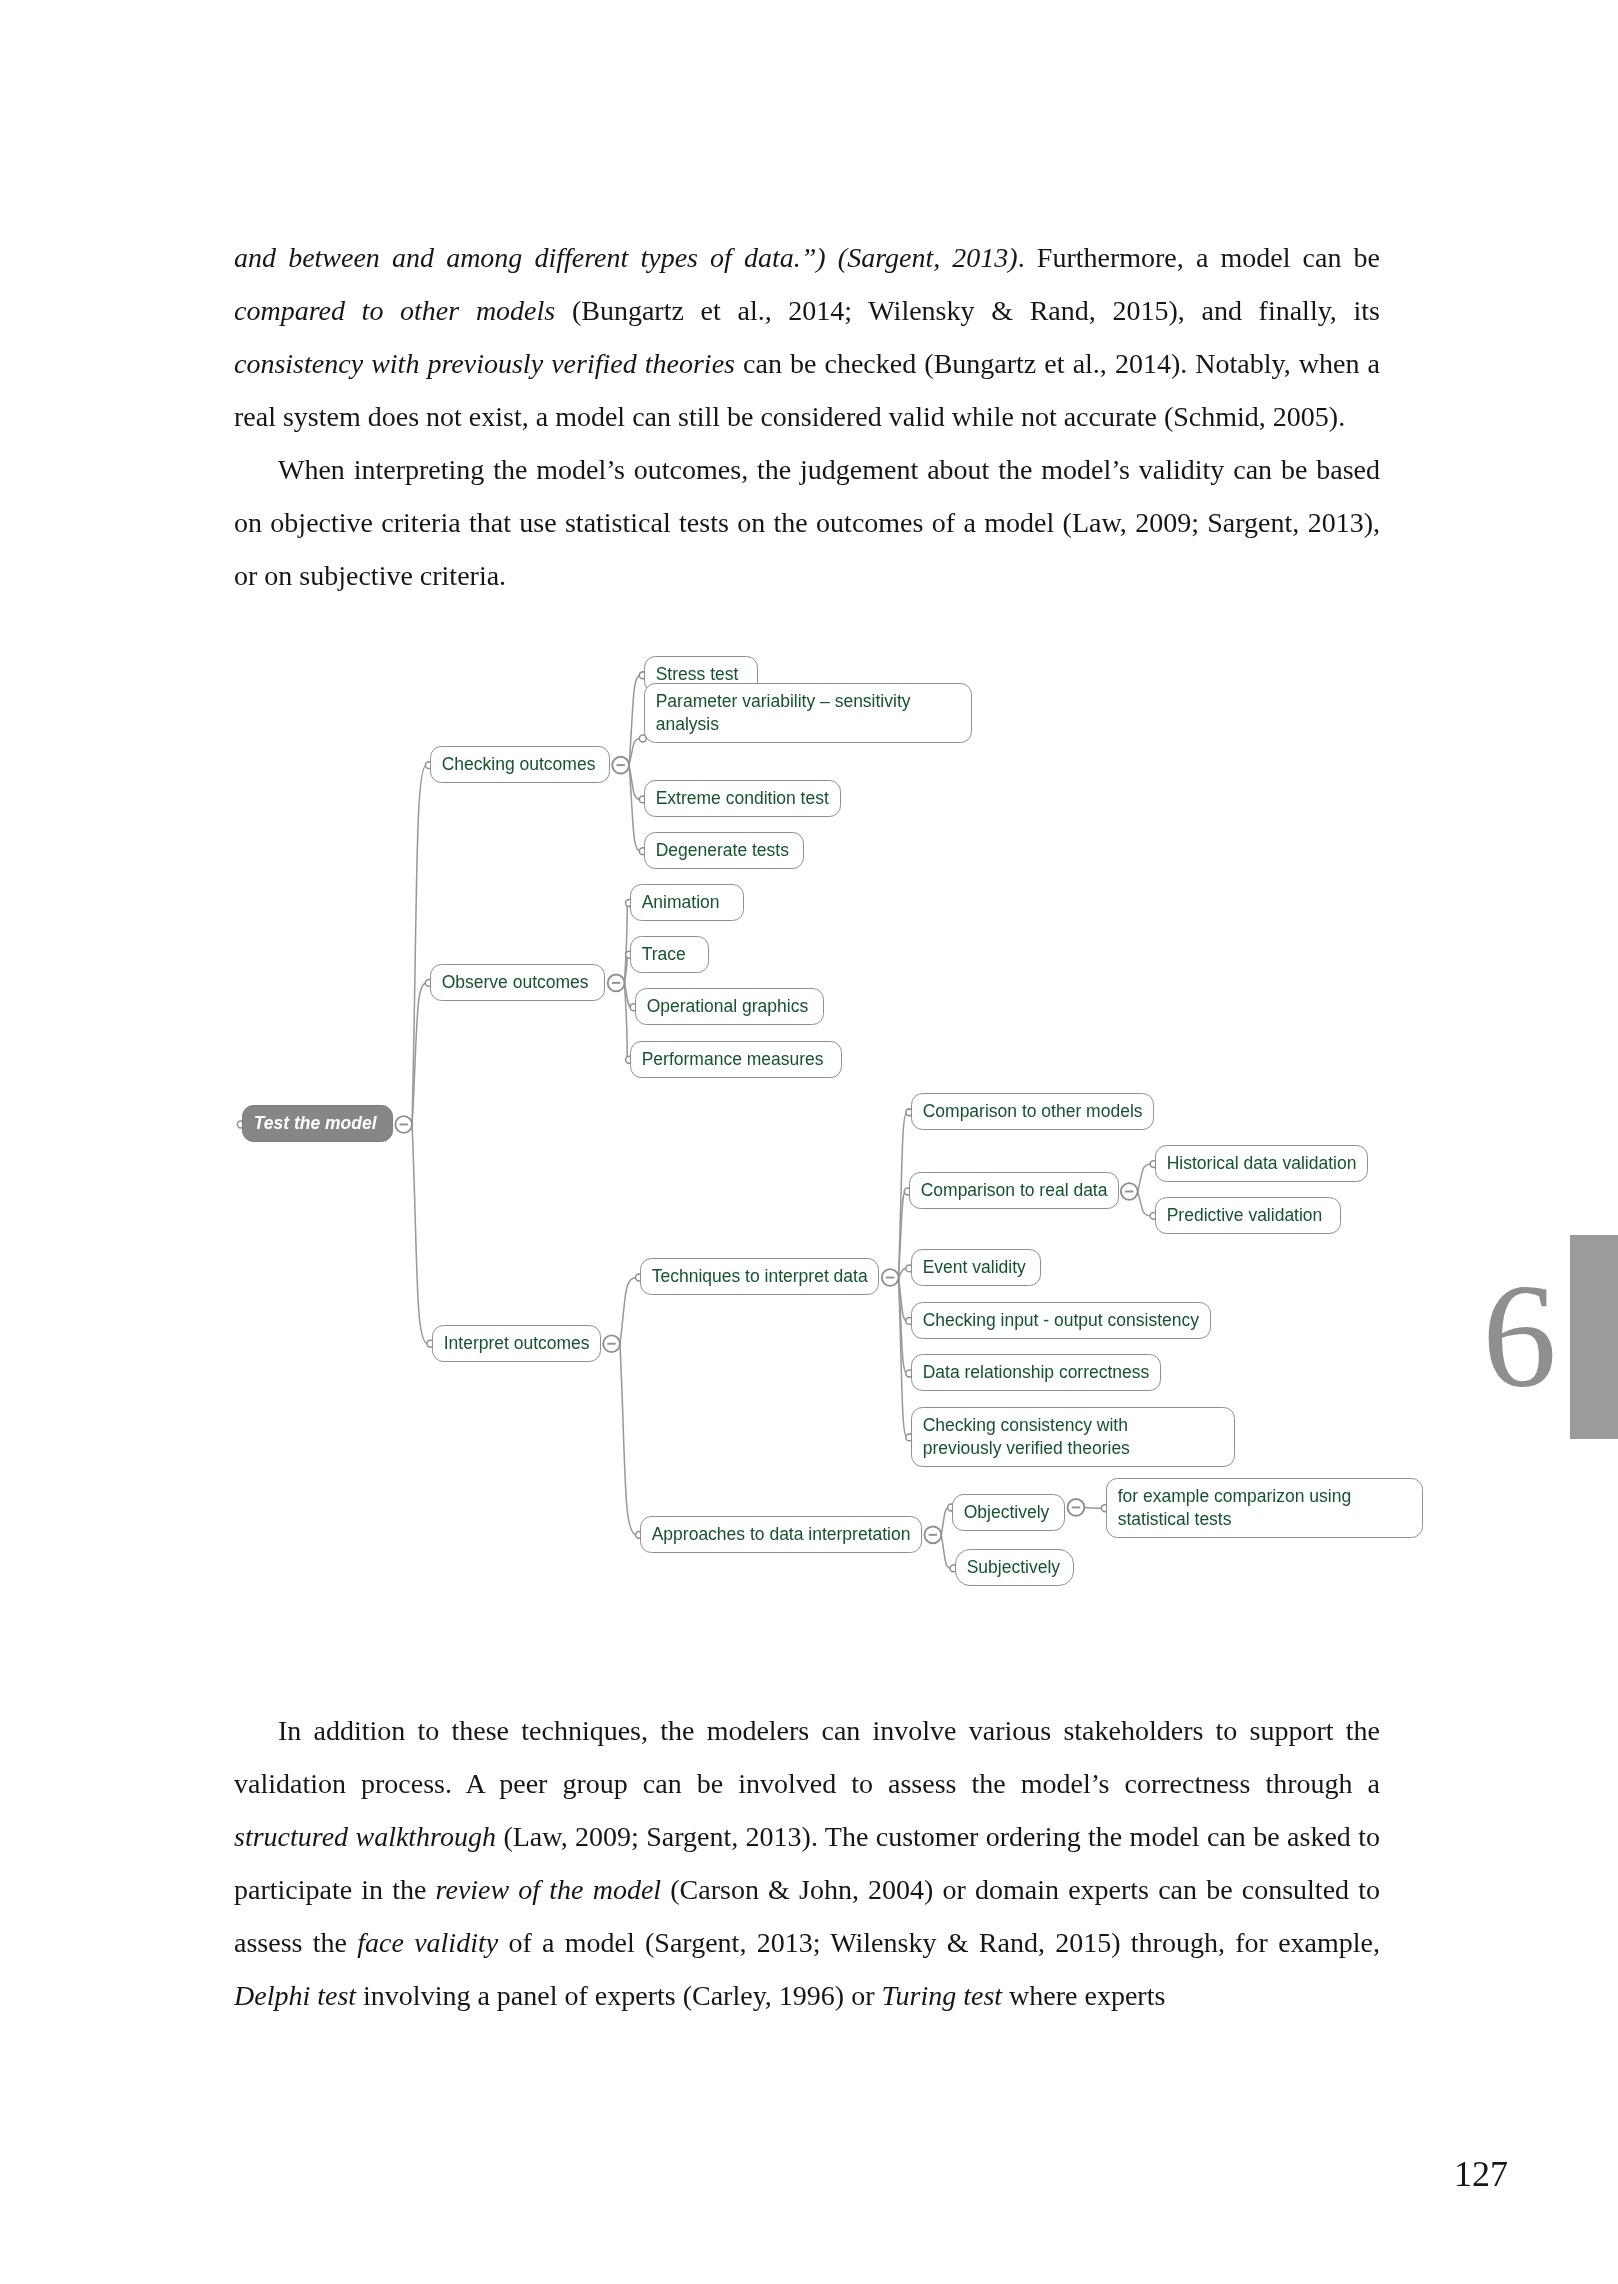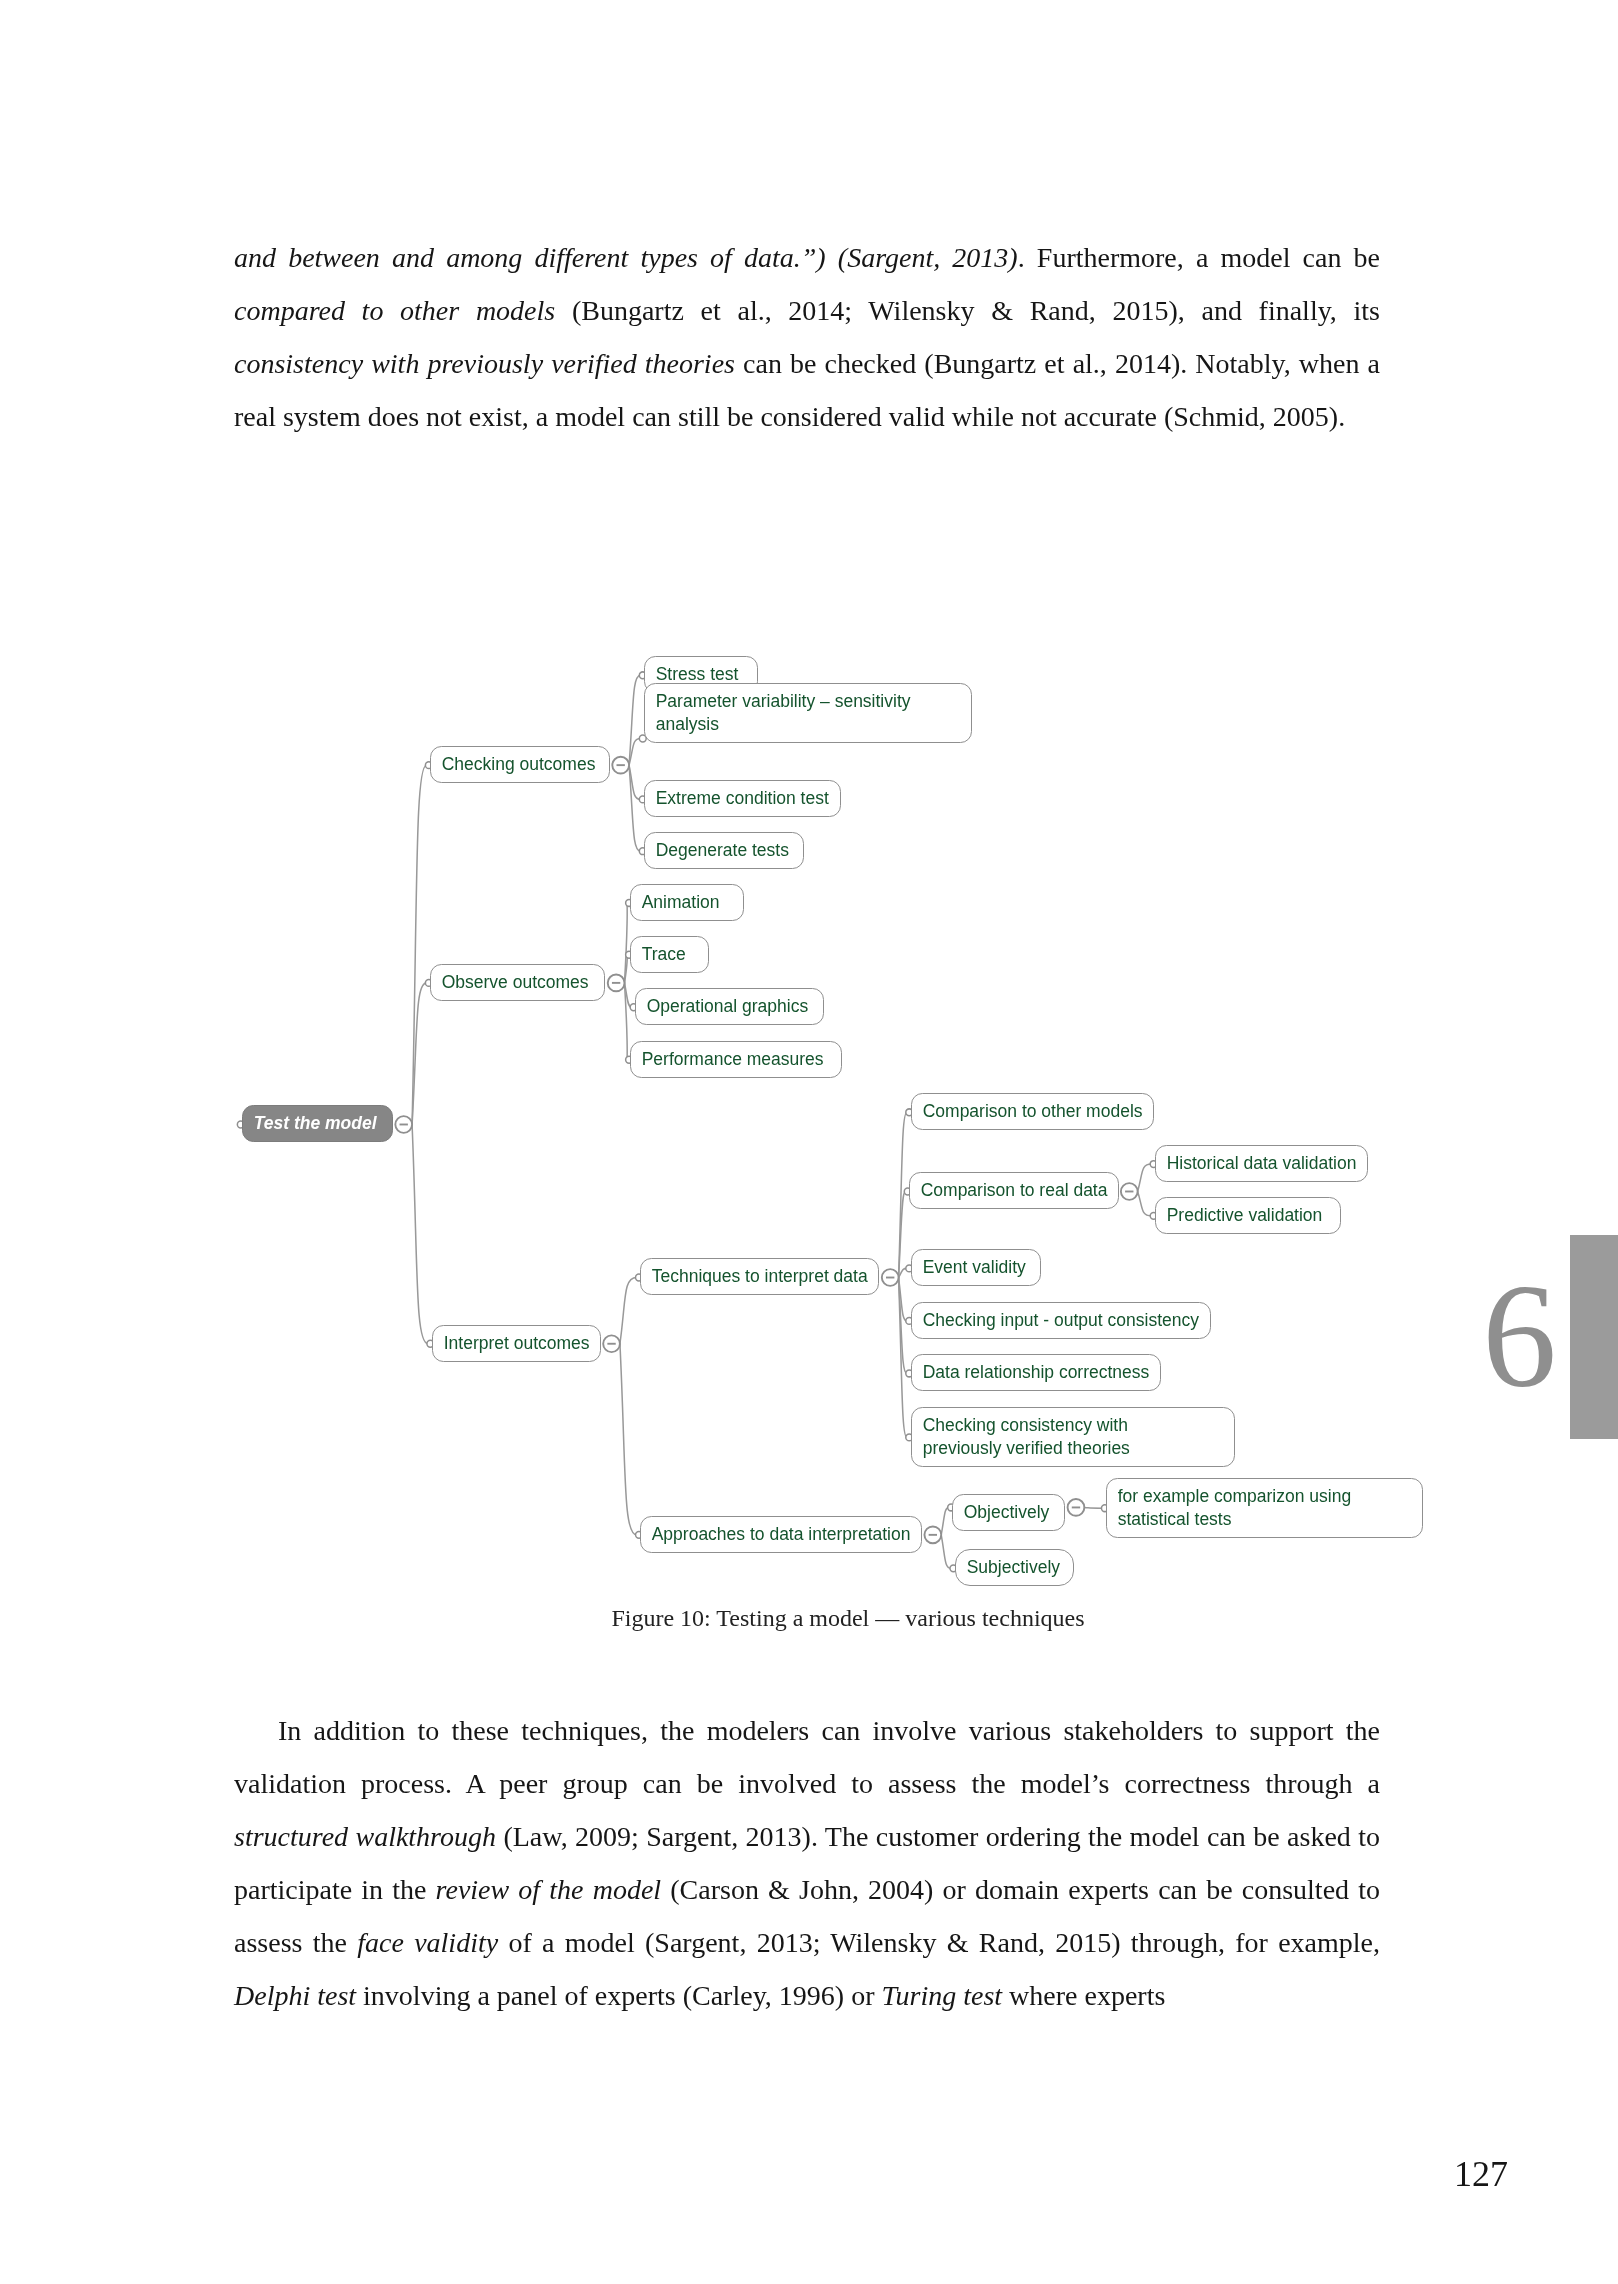--- a/index.html
+++ b/index.html
@@ -65,20 +65,21 @@
   }
 </style>
 </head>
 <body>
 
 <div id="page">
 
 
   <div id="text-top" class="textblock">
       <p><span class="it">and between and among different types of data.”) (Sargent, 2013)</span><span>. Furthermore, a model can be </span><span class="it">compared to other models</span><span> (Bungartz et al., 2014; Wilensky &amp; Rand, 2015), and finally, its </span><span class="it">consistency with previously verified theories</span><span> can be checked (Bungartz et al., 2014). Notably, when a real system does not exist, a model can still be considered valid while not accurate (Schmid, 2005).</span></p>
+      <p class="indent"><span>When interpreting the model’s outcomes, the judgement about the model’s validity can be based on objective criteria that use statistical tests on the outcomes of a model (Law, 2009; Sargent, 2013), or on subjective criteria.</span></p>
     </div>
 
   <div id="figure-mindmap">
     <svg id="mindmap-svg" width="1619" height="2284" viewBox="0 0 2126 3000">
         <path d="M 541 1477 C 548.2 1165.48, 545 1005, 560 1005" fill="none" stroke="#999" stroke-width="2"></path>
         <path d="M 541 1477 C 548.2 1354.24, 545 1291, 560 1291" fill="none" stroke="#999" stroke-width="2"></path>
         <path d="M 541 1477 C 548.8 1667.08, 545 1765, 562 1765" fill="none" stroke="#999" stroke-width="2"></path>
         <path d="M 826 1005 C 832 927.12, 830 887, 841 887" fill="none" stroke="#999" stroke-width="2"></path>
         <path d="M 826 1005 C 832 981.9, 830 970, 841 970" fill="none" stroke="#999" stroke-width="2"></path>
         <path d="M 826 1005 C 832 1034.7, 830 1050, 841 1050" fill="none" stroke="#999" stroke-width="2"></path>
@@ -167,21 +168,20 @@
         <div class="node" style="left: 911px; top: 1407px; width: 301px;">Checking consistency with
 previously verified theories</div>
         <div class="node" style="left: 640px; top: 1516px; min-width: 253px;">Approaches to data interpretation</div>
         <div class="node" style="left: 952px; top: 1488px; min-width: 90px; margin-top: 6px;">Objectively</div>
         <div class="node" style="left: 955px; top: 1549px; min-width: 96px; border-radius: 15px;">Subjectively</div>
         <div class="node" style="left: 1106px; top: 1478px; width: 294px;">for example comparizon using
 statistical tests</div>
       </div>
   </div>
 
-  <div id="figure-caption">Figure 10: Testing a model — various techniques</div>
 
   <div id="text-bottom" class="textblock">
       <p class="indent"><span>In addition to these techniques, the modelers can involve various stakeholders to support the validation process. A peer group can be involved to assess the model’s correctness through a </span><span class="it">structured walkthrough</span><span> (Law, 2009; Sargent, 2013). The customer ordering the model can be asked to participate in the </span><span class="it">review of the model</span><span> (Carson &amp; John, 2004) or domain experts can be consulted to assess the </span><span class="it">face validity</span><span> of a model (Sargent, 2013; Wilensky &amp; Rand, 2015) through, for example, </span><span class="it">Delphi test</span><span> involving a panel of experts (Carley, 1996) or </span><span class="it">Turing test</span><span> where experts</span></p>
     </div>
 
   <div id="chapter-bar"></div>
   <div id="chapter-number">6</div>
 
   <div id="page-number">127</div>
 

